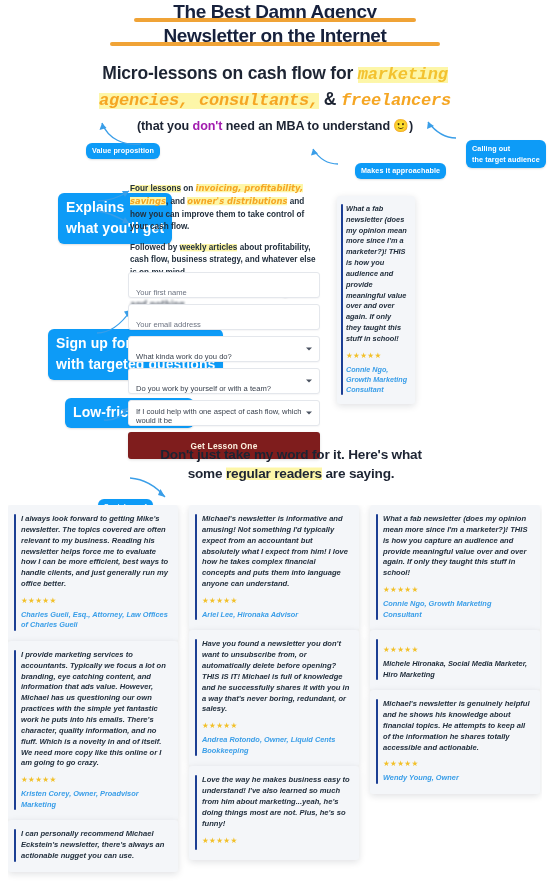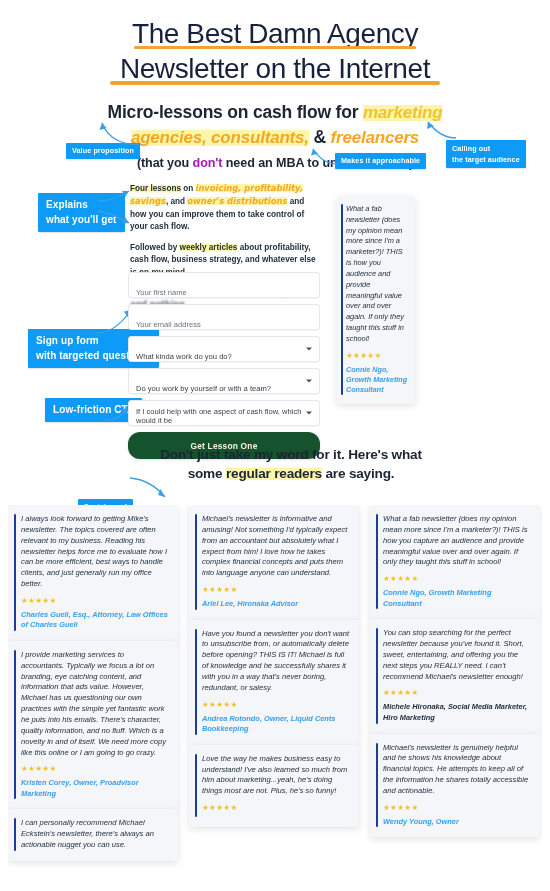--- a/index.html
+++ b/index.html
@@ -7,24 +7,23 @@
     width: 550px; height: 891px;
     background: #ffffff;
     font-family: "Liberation Sans", sans-serif;
     overflow: hidden;
   }
   .page { position: relative; width: 550px; height: 891px; background: #fff; }
 
   
   .headline {
     text-align: center;
-    padding-top: 16px;
     color: #17213c;
-    font-weight: normal;
-    font-size: 28px;
+    font-weight: bold;
+    font-size: 19px;
     line-height: 1.26;
     letter-spacing: -0.4px;
   }
   .hl-line { display: block; position: relative; white-space: nowrap; }
   .hl-line .u {
     position: absolute; left: 50%; transform: translateX(-50%);
     bottom: 2px; height: 3.5px; background: #f0a336; border-radius: 2px;
   }
   .hl1 .u { width: 282px; }
   .hl2 .u { width: 330px; }
@@ -33,21 +32,21 @@
   .subhead {
     text-align: center;
     color: #1d2433;
     font-size: 17.5px;
     font-weight: bold;
     line-height: 1.42;
     margin-top: 13px;
     letter-spacing: -0.2px;
   }
   .hand {
-    font-family: Liberation Sans, sans-serif;
+    font-family: Liberation Mono, monospace;
     font-style: italic;
     font-weight: bold;
     font-size: 17px;
     letter-spacing: -0.2px;
   }
   .hand-orange { color: #f5a623; }
   .hand-yellow { color: #f3c230; }
   .hl-yellow { background: linear-gradient(to bottom, transparent 8%, #fdf6a8 12%, #fdf6a8 92%, transparent 96%); }
   .subnote {
     text-align: center;
@@ -61,26 +60,27 @@
 
   
   .tag {
     position: absolute;
     background: #0d9bf7;
     color: #ffffff;
     font-size: 7.2px;
     line-height: 1.5;
     font-weight: bold;
     padding: 2.5px 6px 3px 6px;
-    border-radius: 1px;
+    border-radius: 6px;
     letter-spacing: 0.1px;
     box-shadow: 0 1px 2px rgba(0,0,0,0.13);
     white-space: nowrap;
-  }
-  .tag.big { font-size: 10px; padding: 4px 8px 5px 8px; }
+    margin-left: 20px;
+  }
+  .tag.big { font-size: 14px; padding: 4px 8px 5px 8px; }
 
   .arrow { position: absolute; pointer-events: none; }
 
   
   .body-copy {
     position: absolute;
     left: 130px; top: 182px; width: 190px;
     font-size: 8.2px;
     line-height: 1.52;
     color: #23303e;
@@ -119,21 +119,21 @@
   .caret {
     position: absolute; right: 7px; top: 50%;
     width: 0; height: 0;
     border-left: 3px solid transparent;
     border-right: 3px solid transparent;
     border-top: 3.6px solid #4a5261;
     transform: translateY(-50%);
   }
   .cta {
     width: 100%; height: 27px;
-    background: #14532d; border: none; border-radius: 12px;
+    background: #7f1d1d; border: none; border-radius: 3px;
     color: #fcf0df; font-size: 8.4px; font-weight: bold;
     display: flex; align-items: center; justify-content: center;
     letter-spacing: 0.2px;
     box-shadow: 0 1px 3px rgba(0,0,0,0.12);
   }
   .form-shadow {
     position: absolute; left: 140px; top: 400px;
     width: 170px; height: 12px;
     background: #fff;
     box-shadow: 0 3px 9px rgba(16,24,40,0.12);
@@ -148,21 +148,21 @@
     border-radius: 3px;
     padding: 8px 7px 9px 9px;
     box-shadow: 0 2px 7px rgba(16,24,40,0.13);
   }
   .hero-quote .bar {
     position: absolute; left: 3.5px; top: 8px; bottom: 9px;
     width: 2px; background: #1c3f94; border-radius: 2px;
   }
   .q-text {
     font-size: 7.4px; line-height: 1.46;
-    font-style: italic; font-weight: normal; color: #23303e;
+    font-style: italic; font-weight: bold; color: #23303e;
   }
   .stars { font-size: 7.5px; color: #f2c029; letter-spacing: 0.4px; margin: 6px 0 5px; }
   .q-by {
     font-size: 7.2px; line-height: 1.42;
     font-style: italic; font-weight: bold; color: #3a9ee8;
   }
   .q-by.dark { color: #23303e; }
 
   
   .sp-head {
@@ -226,21 +226,21 @@
 
   <div class="tag" style="left:446px; top:140px; line-height:1.55;">
     <span>Calling out</span><br>
     <span>the target audience</span>
   </div>
   <svg class="arrow" style="left:424px; top:116px;" width="34" height="26" viewBox="0 0 34 26">
     <path d="M32 22 C 24 22, 14 19, 4 6" stroke="#3a9ee8" stroke-width="1.3" fill="none"></path>
     <path d="M4 6 L 3 13 L 10 10 Z" fill="#3a9ee8"></path>
   </svg>
 
-  <div class="tag" style="left:335px; top:153px;text-align:right;">Makes it approachable</div>
+  <div class="tag" style="left:335px; top:163px;text-align:right;">Makes it approachable</div>
   <svg class="arrow" style="left:306px; top:146px;" width="34" height="22" viewBox="0 0 34 22">
     <path d="M32 18 C 22 18, 14 14, 7 3" stroke="#3a9ee8" stroke-width="1.3" fill="none"></path>
     <path d="M7 3 L 5 9.5 L 12 7.5 Z" fill="#3a9ee8"></path>
   </svg>
 
   <div class="tag big" style="left:38px; top:193px; line-height:1.5;">
     <span>Explains</span><br>
     <span>what you'll get</span>
   </div>
   <svg class="arrow" style="left:96px; top:188px;" width="36" height="16" viewBox="0 0 36 16">
@@ -355,21 +355,20 @@
 
     <div class="col">
       <div class="card">
         <div class="bar"></div>
         <div class="q-text">What a fab newsletter (does my opinion mean more since I'm a marketer?)! THIS is how you capture an audience and provide meaningful value over and over again. If only they taught this stuff in school!</div>
         <div class="stars">★★★★★</div>
         <div class="q-by">Connie Ngo, Growth Marketing Consultant</div>
       </div>
       <div class="card">
         <div class="bar"></div>
-        <div class="q-text">You can stop searching for the perfect newsletter because you've found it. Short, sweet, entertaining, and offering you the next steps you REALLY need. I can't recommend Michael's newsletter enough!</div>
         <div class="stars">★★★★★</div>
         <div class="q-by dark">Michele Hironaka, Social Media Marketer, Hiro Marketing</div>
       </div>
       <div class="card">
         <div class="bar"></div>
         <div class="q-text">Michael's newsletter is genuinely helpful and he shows his knowledge about financial topics. He attempts to keep all of the information he shares totally accessible and actionable.</div>
         <div class="stars">★★★★★</div>
         <div class="q-by">Wendy Young, Owner</div>
       </div>
     </div>

